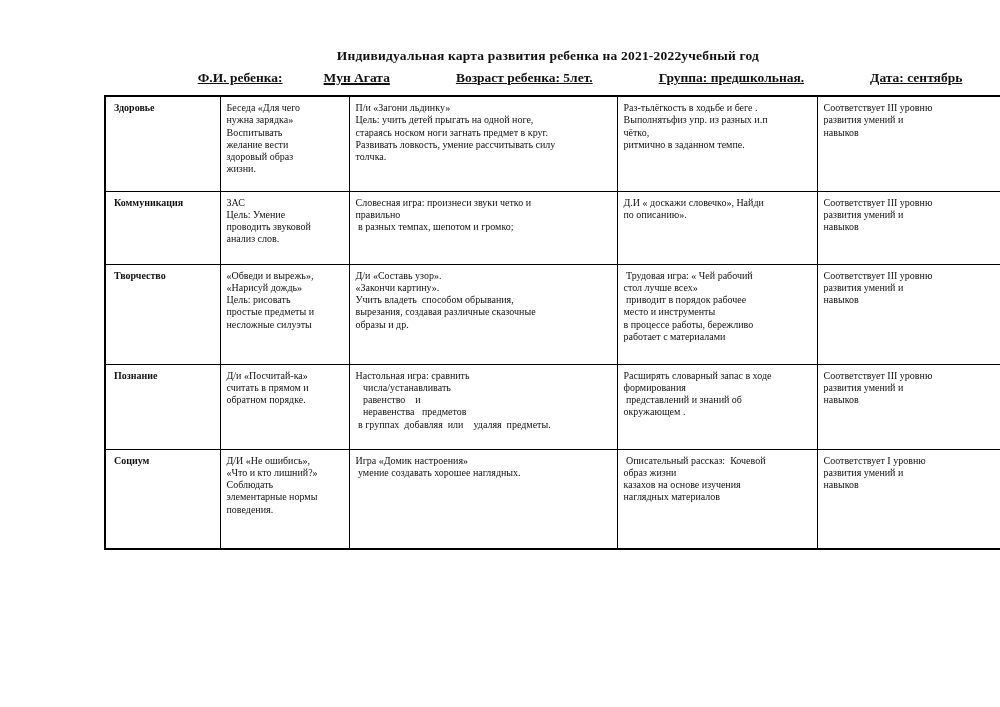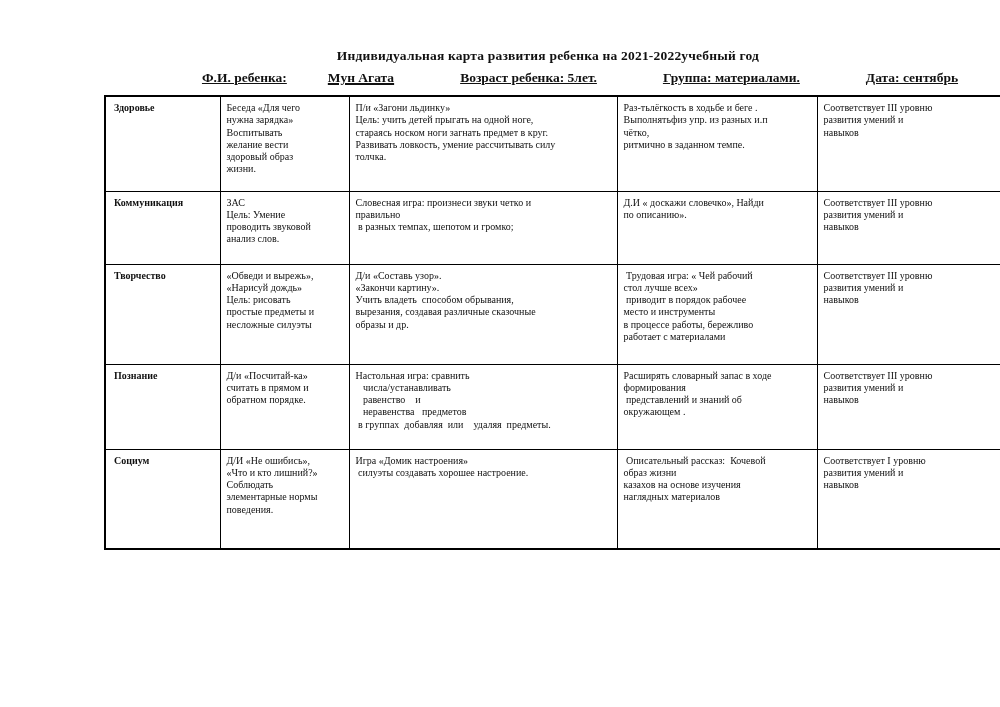--- a/index.html
+++ b/index.html
@@ -71,21 +71,21 @@
 <div class="page">
 
   <div class="doc-title">Индивидуальная карта развития ребенка на 2021-2022учебный год</div>
 
   <div class="doc-info">
     <span class="info-group">
         <span>Ф.И. ребенка:</span>
         <span class="child-name">Мун Агата</span>
       </span>
     <span>Возраст ребенка: 5лет.</span>
-    <span>Группа: материалами.</span>
+    <span>Группа: предшкольная.</span>
     <span>Дата: сентябрь</span>
   </div>
 
   <table class="dev-table">
     <colgroup>
       <col style="width:115px">
       <col style="width:129px">
       <col style="width:268px">
       <col style="width:200px">
       <col style="width:210px">
@@ -168,21 +168,21 @@
 навыков</td>
     </tr>
     <tr style="height:100px">
       <td class="area-cell">Социум</td>
       <td>Д/И «Не ошибись»,
 «Что и кто лишний?»
 Соблюдать
 элементарные нормы
 поведения.</td>
       <td>Игра «Домик настроения»
- силуэты создавать хорошее настроение.</td>
+ умение создавать хорошее наглядных.</td>
       <td> Описательный рассказ:  Кочевой
 образ жизни
 казахов на основе изучения
 наглядных материалов</td>
       <td>Соответствует I уровню
 развития умений и
 навыков</td>
     </tr>
   </tbody>
     </table>

